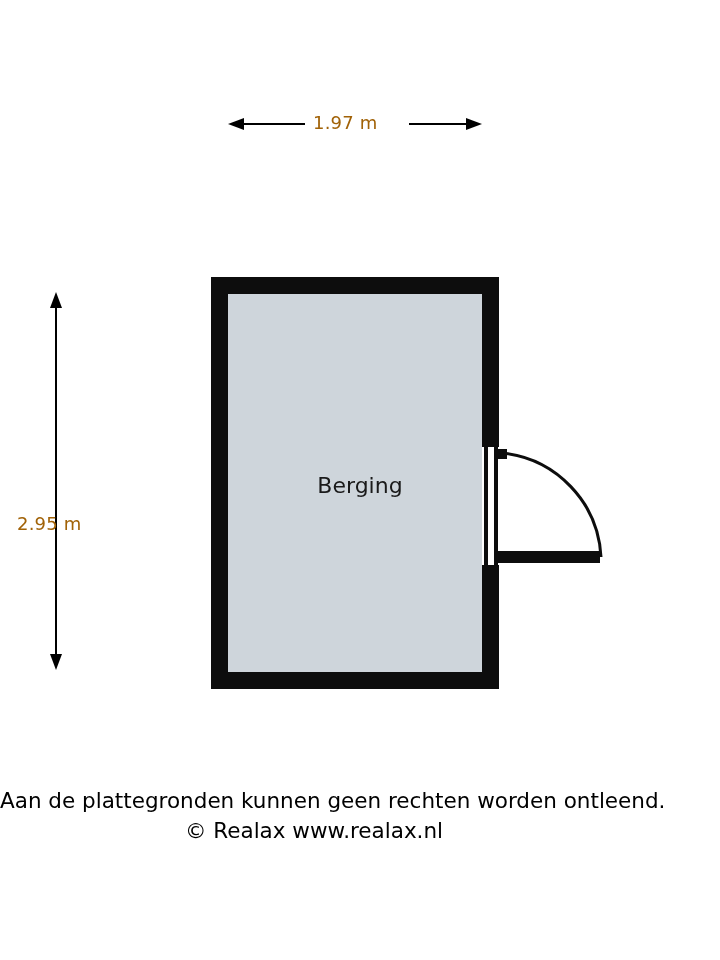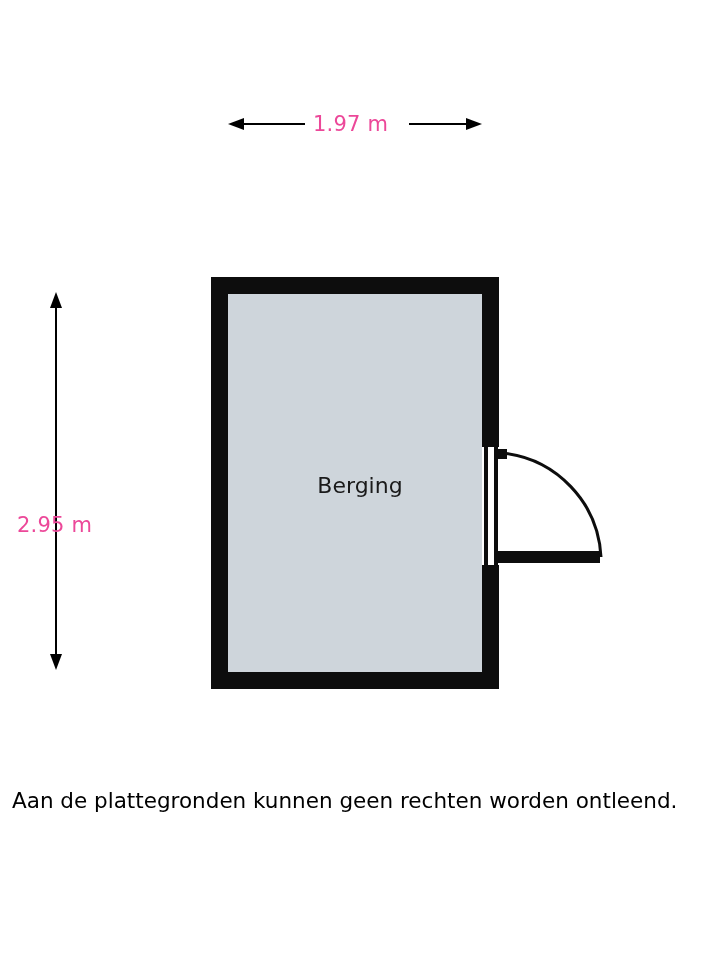--- a/index.html
+++ b/index.html
@@ -20,22 +20,22 @@
     position: absolute;
     left: 0;
     top: 0;
     width: 720px;
     height: 960px;
   }
 
   
   .dim-label {
     position: absolute;
-    font-size: 21px;
-    color: #ec4899;
+    font-size: 18px;
+    color: #a16207;
     white-space: nowrap;
     letter-spacing: 0.2px;
     text-align: center;
   }
   #dim-width-label {
     left: 313px;
     top: 112px;
   }
   #dim-height-label {
     left: 17px;
@@ -49,21 +49,21 @@
     top: 473px;
     width: 264px;
     text-align: center;
     font-size: 22px;
     color: #1a1a1a;
   }
 
   
   #footer {
     position: absolute;
-    left: 12px;
+    left: 0;
     top: 786px;
     width: 628px;
     text-align: center;
   }
   #footer .line {
     font-size: 21.5px;
     color: #000000;
     line-height: 30px;
     white-space: nowrap;
   }
@@ -118,13 +118,14 @@
 </svg>
 
 <div class="dim-label" id="dim-width-label">1.97 m</div>
 
 <div class="dim-label" id="dim-height-label">2.95 m</div>
 
 <div id="room-label-inner">Berging</div>
 
 <div id="footer">
   <div class="line">Aan de plattegronden kunnen geen rechten worden ontleend.</div>
+  <div class="line">© Realax www.realax.nl</div>
 </div>
 
 </body></html>

